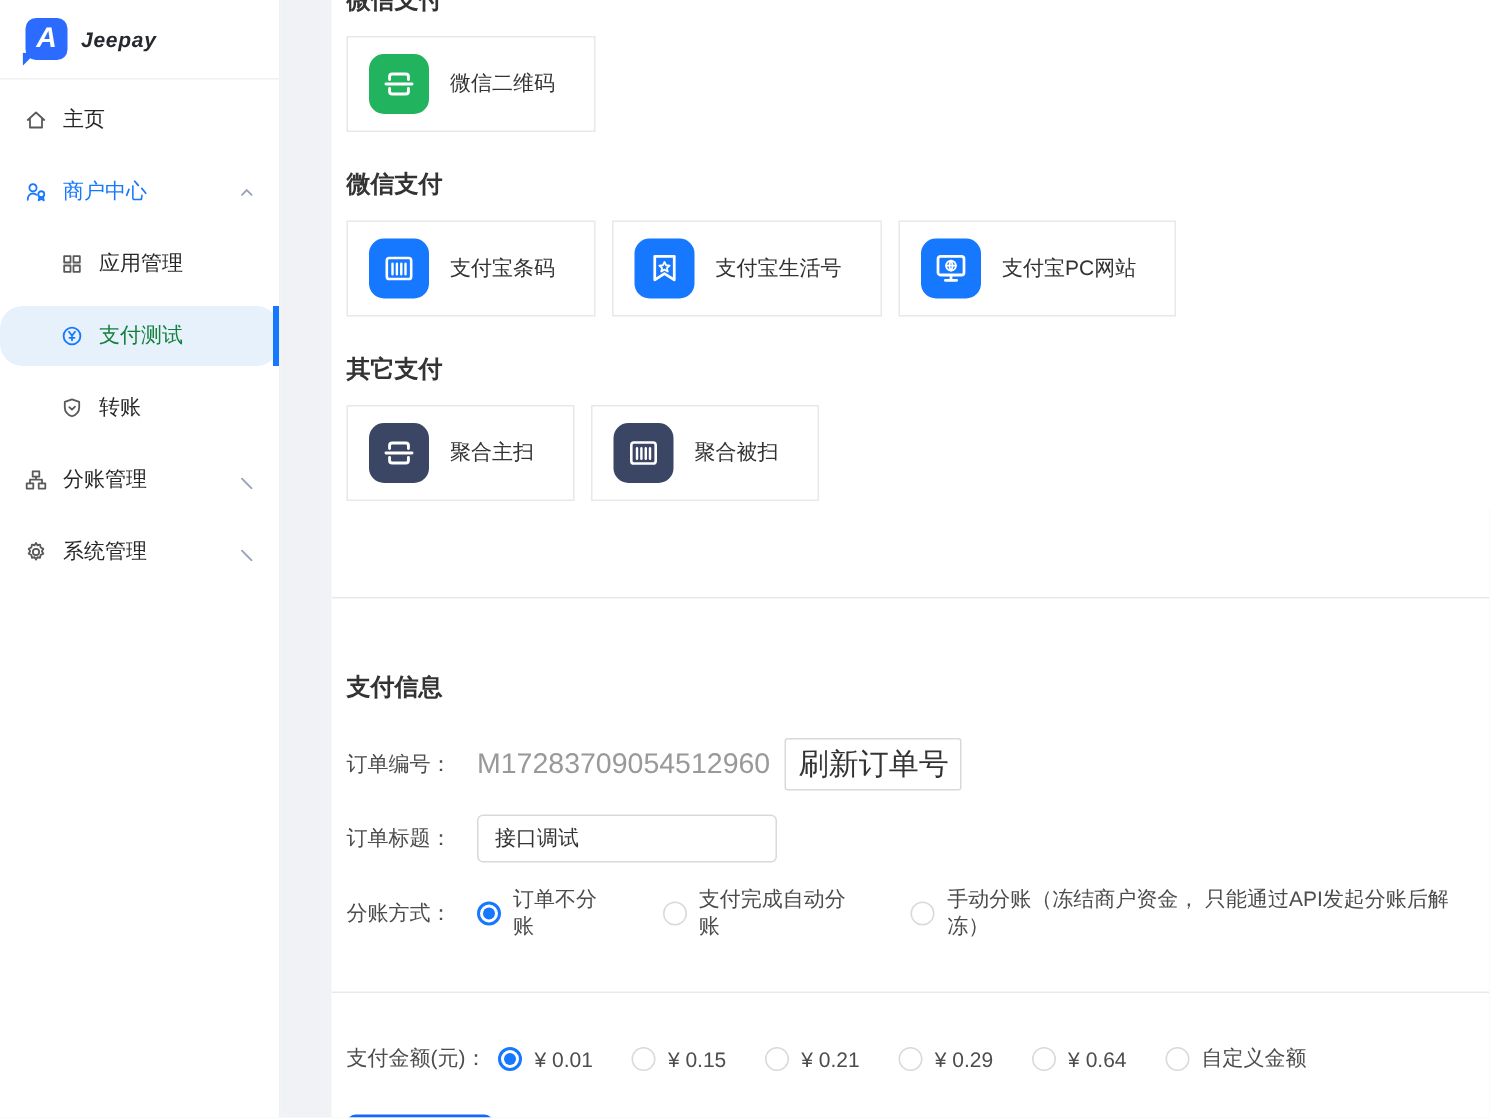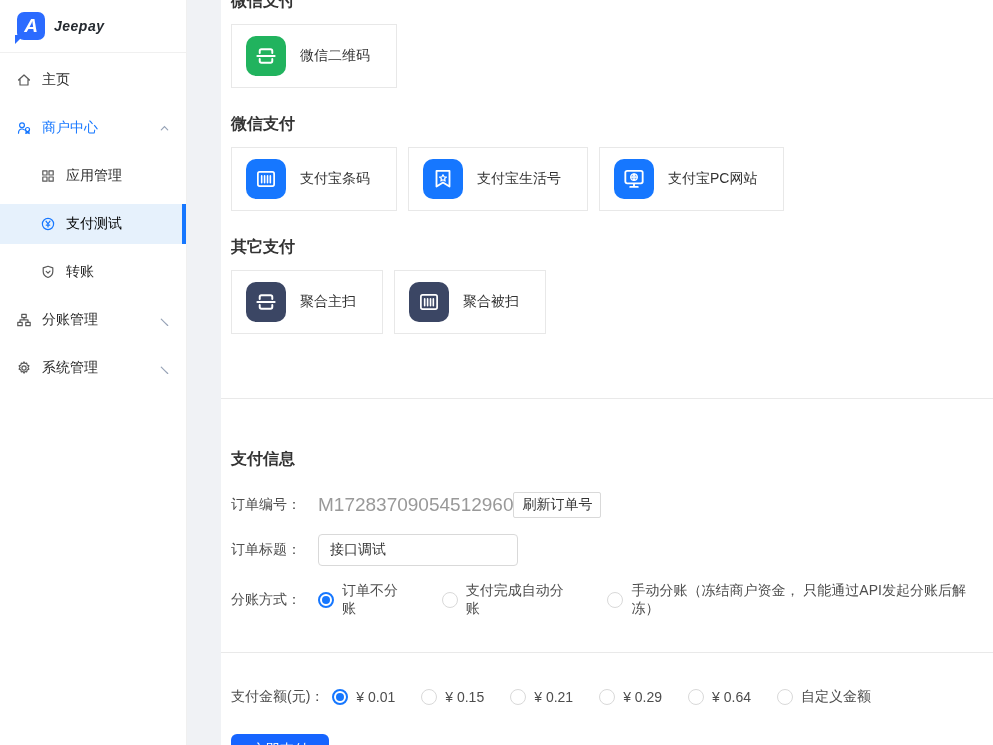--- a/index.html
+++ b/index.html
@@ -34,21 +34,21 @@
     color: #24292f; letter-spacing: .5px;
   }
   .menu { padding-top: 7px; }
   .menu-item {
     height: 40px; margin-bottom: 8px; display: flex; align-items: center;
     gap: 10px; padding: 0 16px; font-size: 14px; color: rgba(0,0,0,.85);
     cursor: pointer; position: relative;
   }
   .menu-item.sub { padding-left: 40px; }
   .menu-item.active { color: #1677ff; }
-  .menu-item.selected { background: #e6f1fc; color: #000000; }
+  .menu-item.selected { background: #e6f1fc; color: #15803d; border-radius: 15px; }
   .menu-item.selected::after {
     content: ""; position: absolute; right: 0; top: 0; bottom: 0;
     width: 4px; background: #1677ff;
   }
   .mi-icon { width: 16px; height: 16px; display: flex; color: #595959; flex-shrink: 0; }
   .menu-item.active .mi-icon, .menu-item.selected .mi-icon { color: #1677ff; }
   .mi-label { white-space: nowrap; }
   .mi-chevron { margin-left: auto; display: flex; color: #97a3b7; }
   
   .main {
@@ -75,22 +75,22 @@
   .pay-info-title { margin-top: 49px; }
   
   .form-row { display: flex; align-items: center; }
   .row-orderno { margin-top: 22px; }
   .row-title { margin-top: 16px; }
   .row-division { margin-top: 16px; }
   .row-amount { margin-top: 35px; }
   .form-label { width: 87px; font-size: 14px; color: #4d4d4d; flex-shrink: 0; }
   .order-no-value { font-size: 19px; color: #999; }
   .refresh-btn {
-    border: 1px solid #d9d9d9; background: #fff;
-    border-radius: 2px; font-size: 14px; color: #333; padding: 3px 8px;
+    margin-left: 10px; border: 1px solid #d9d9d9; background: #fff;
+    border-radius: 2px; font-size: 20px; color: #333; padding: 3px 8px;
     cursor: pointer; font-family: inherit;
   }
   .text-input {
     width: 200px; height: 32px; border: 1px solid #d9d9d9; border-radius: 4px;
     padding: 6px 11px; font-size: 14px; color: #333; outline: none; font-family: inherit;
   }
   .radio-group { display: flex; align-items: center; }
   .rg-division { gap: 30px; }
   .rg-amount { gap: 26px; }
   .radio { display: flex; align-items: center; gap: 8px; font-size: 14px; color: #4d4d4d; cursor: pointer; }

